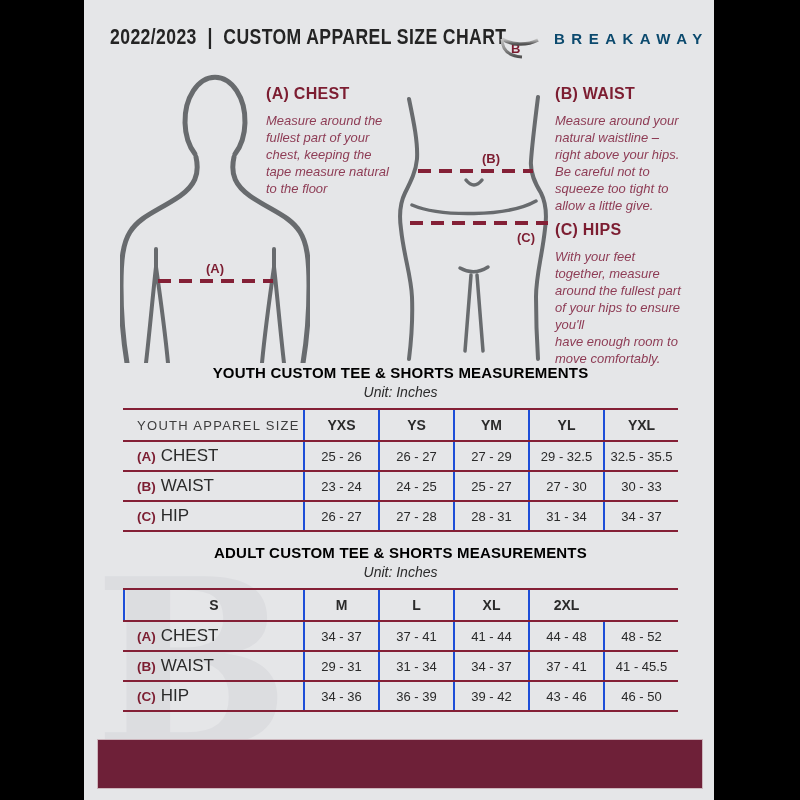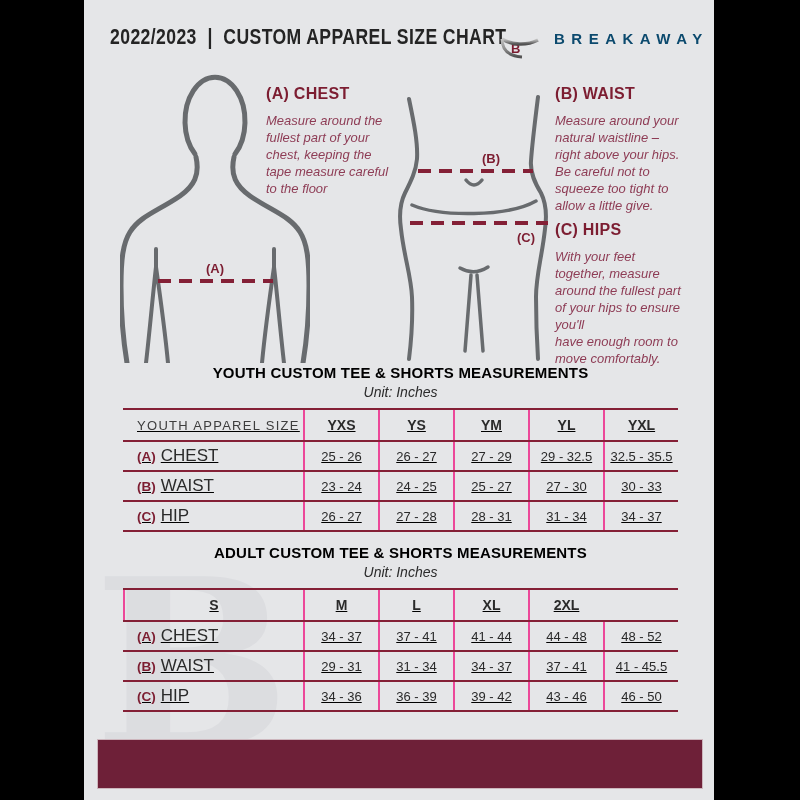--- a/index.html
+++ b/index.html
@@ -40,29 +40,29 @@
   #sec-waist{left:471px;top:85px;width:155px;}
   #sec-hips{left:471px;top:221px;width:155px;}
   .sec h3{margin:0 0 9px 0;font-size:16px;font-weight:bold;color:#7c1d31;letter-spacing:0.3px;}
   .sec p{margin:0;font-style:italic;font-size:13px;line-height:17px;color:#8e3c55;white-space:pre-line;}
   .t-title{position:absolute;left:39px;width:555px;text-align:center;z-index:1;
     font-size:15px;font-weight:bold;color:#000000;letter-spacing:0.2px;}
   .t-unit{position:absolute;left:39px;width:555px;text-align:center;z-index:1;
     font-size:14px;font-style:italic;color:#2a2a2a;}
   #youth-title{top:364px;} #youth-unit{top:384px;}
   #adult-title{top:544px;} #adult-unit{top:564px;}
-  .tbl{position:absolute;left:39px;width:555px;z-index:1;text-decoration:underline;}
+  .tbl{position:absolute;left:39px;width:555px;z-index:1;}
   #youth-table{top:408px;} #adult-table{top:588px;}
   .t-row{display:grid;grid-template-columns:180px 75px 75px 75px 75px 75px;
     border-top:2px solid #842036;height:28px;}
   .t-row.head{height:30px;}
   .t-row:last-child{border-bottom:2px solid #842036;}
   .t-cell{display:flex;align-items:center;justify-content:center;
     font-size:13px;color:#2a2a2a;overflow:hidden;}
-  .t-cell.sep{border-left:2px solid #ec4899;}
+  .t-cell.sep{border-left:2px solid #1d4ed8;}
   .t-cell.first{justify-content:flex-start;padding-left:14px;}
   .head .t-cell{font-weight:bold;font-size:14px;}
   .head .t-cell.first{font-weight:normal;font-size:13px;letter-spacing:1.3px;color:#3d3d3d;}
   .row-label{font-size:17px;color:#2a2a2a;}
   .key{color:#7c1d31;font-weight:bold;margin-right:5px;font-size:13.5px;}
   .footer-bar{
     position:absolute;left:13px;top:739px;width:606px;height:50px;z-index:1;
     background:#6e2038;border:1px solid #cdb6bd;box-sizing:border-box;
   }
 </style>
@@ -112,21 +112,21 @@
     <text x="101" y="68" text-anchor="middle">(B)</text>
     <path class="dash" d="M 20 128 H 158"></path>
     <text x="136" y="147" text-anchor="middle">(C)</text>
   </svg>
 
   <div class="sec" id="sec-chest">
     <h3>(A) CHEST</h3>
     <p>Measure around the
 fullest part of your
 chest, keeping the
-tape measure careful
+tape measure natural
 to the floor</p>
   </div>
   <div class="sec" id="sec-waist">
     <h3>(B) WAIST</h3>
     <p>Measure around your
 natural waistline –
 right above your hips.
 Be careful not to
 squeeze too tight to
 allow a little give.</p>

